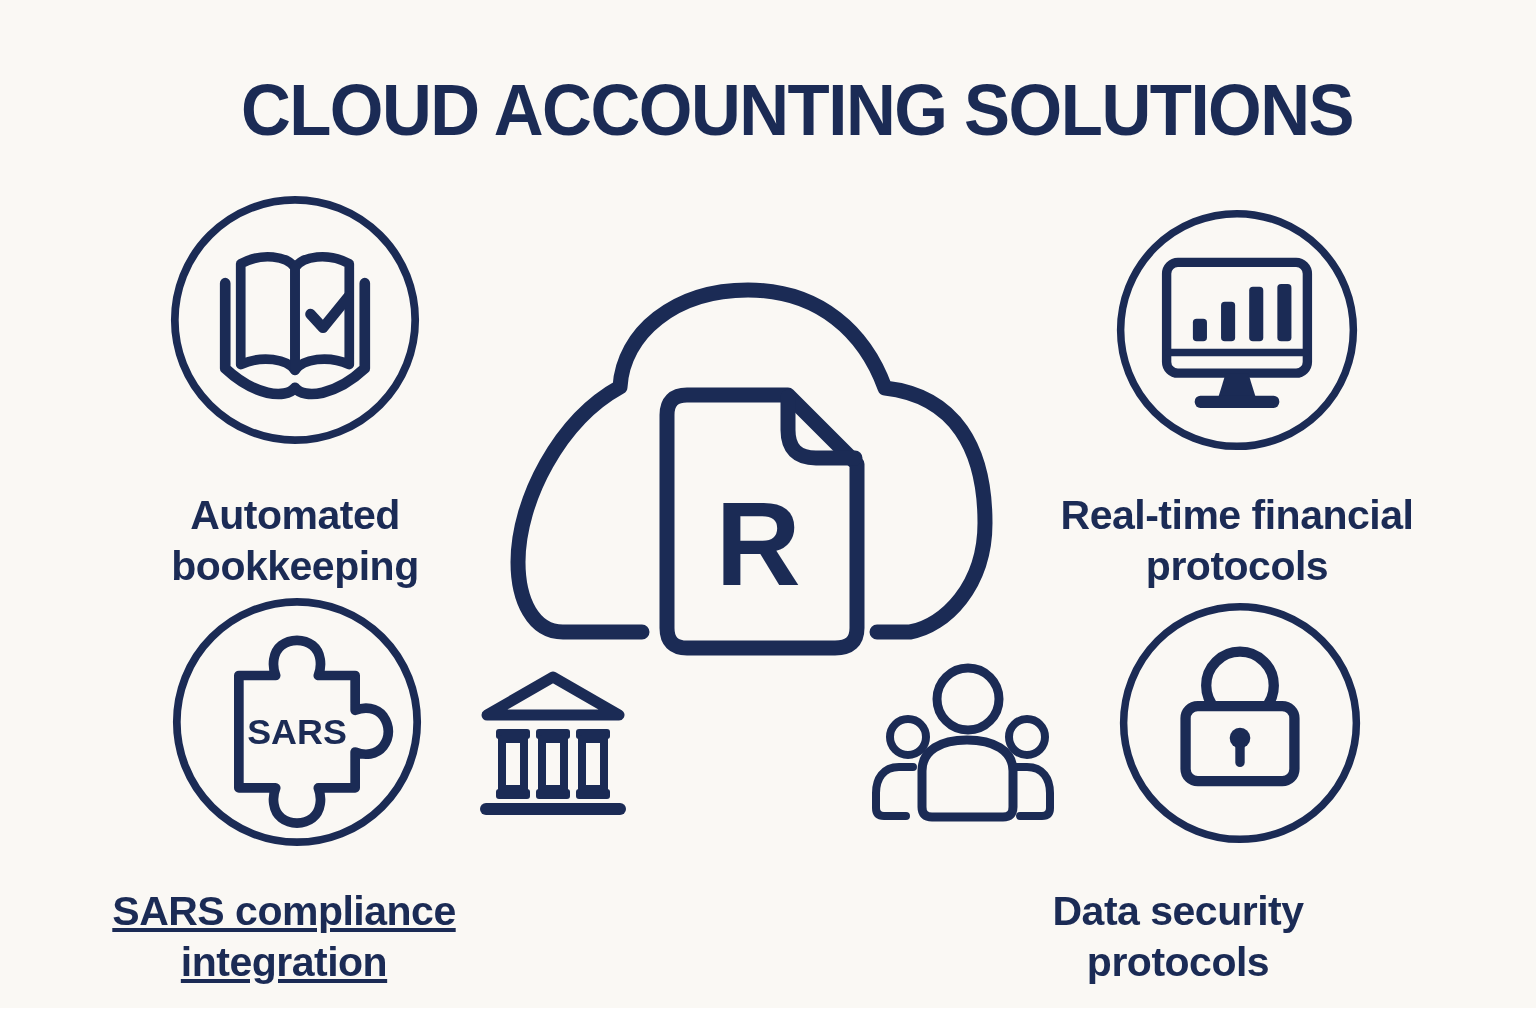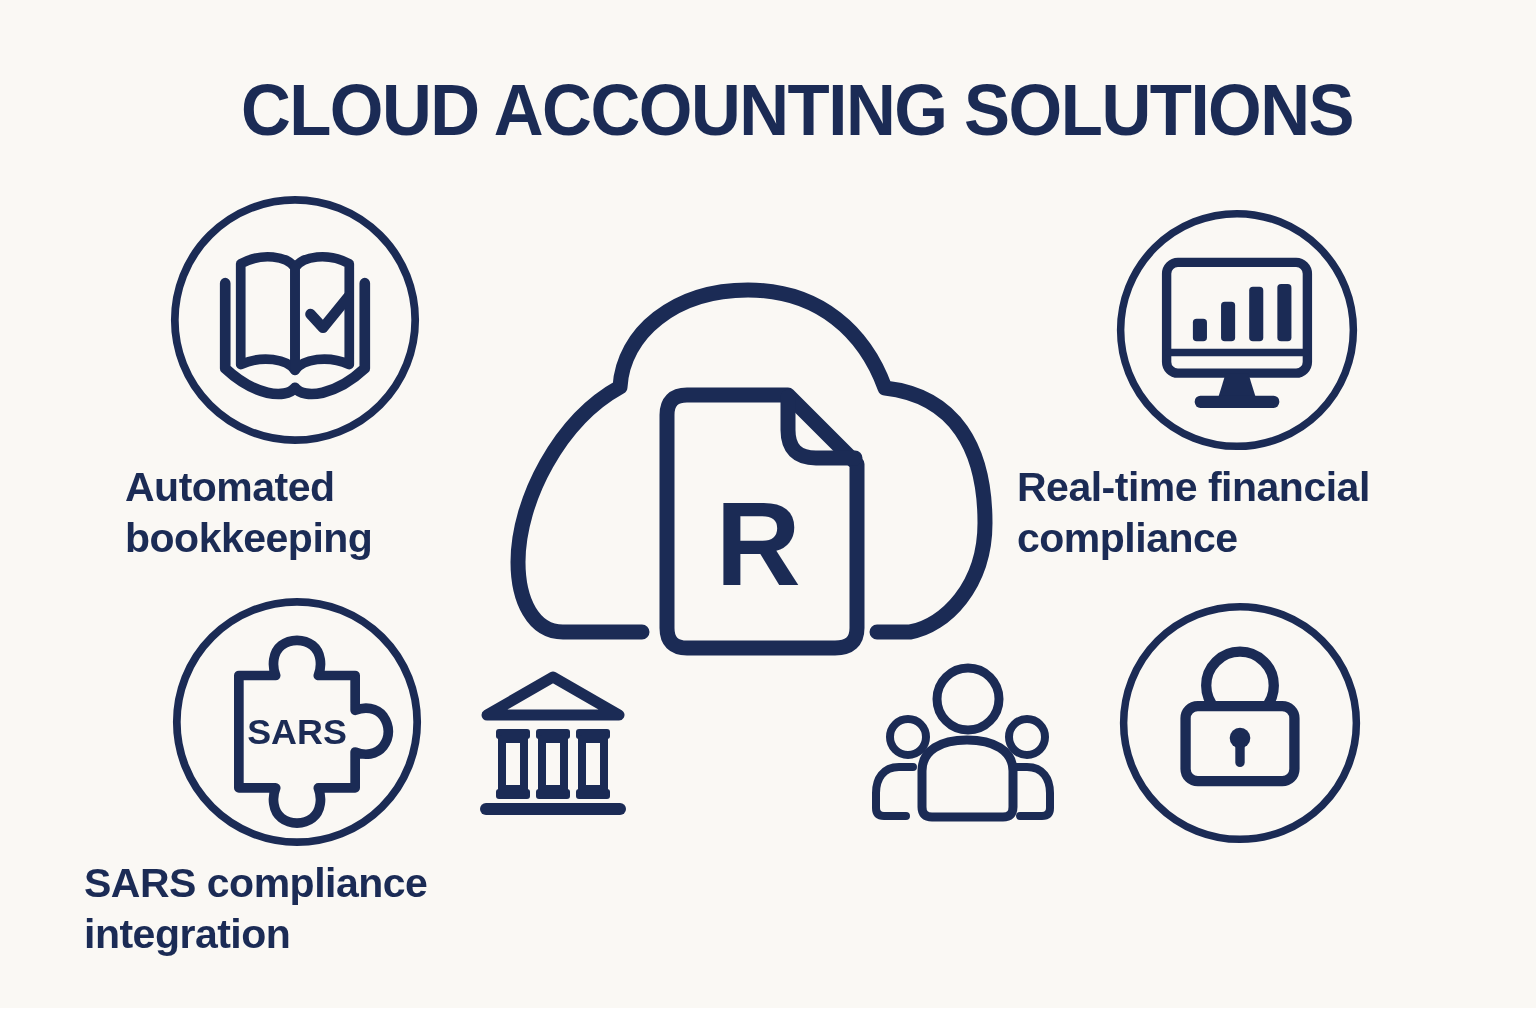--- a/index.html
+++ b/index.html
@@ -15,36 +15,38 @@
     position:absolute;left:29px;top:76px;width:1536px;
     text-align:center;
     font-size:69px;font-weight:700;letter-spacing:-1.5px;
     line-height:1;
     transform:scaleY(1.04);
   }
   .icon{position:absolute;}
   .icon svg{display:block;width:100%;height:100%;}
   .label{
     position:absolute;
+    text-align:center;
     font-size:41px;font-weight:700;
     line-height:51px;
     letter-spacing:-0.5px;
+    margin-top:28px;
   }
   
   #ic-book   {left:169px; top:194px; width:252px; height:252px;}
   #ic-cloud  {left:505px; top:278px; width:490px; height:380px;}
   #ic-monitor{left:1115px;top:208px; width:244px; height:244px;}
   #ic-puzzle {left:171px; top:596px; width:252px; height:252px;}
   #ic-bank   {left:473px; top:665px; width:160px; height:150px;}
   #ic-users  {left:868px; top:663px; width:190px; height:160px;}
   #ic-lock   {left:1118px;top:601px; width:244px; height:244px;}
   
   #lb-book   {left:125px; top:462px; width:340px;}
   #lb-monitor{left:1017px;top:462px; width:440px;}
-  #lb-puzzle {left:84px;  top:858px; width:400px;}
+  #lb-puzzle {left:84px;  top:858px; width:400px;text-decoration:underline;}
   #lb-bank   {left:433px; top:858px; width:320px;}
   #lb-users  {left:814px; top:858px; width:260px;}
   #lb-lock   {left:1018px;top:858px; width:320px;}
   svg .st{fill:none;stroke:currentColor;stroke-linecap:round;stroke-linejoin:round;}
   svg .fl{fill:currentColor;stroke:none;}
   svg .bgfill{fill:var(--bg,#faf8f4);}
   svg text{fill:currentColor;font-family:"Liberation Sans",sans-serif;font-weight:700;}
 </style>
 </head>
 <body>
@@ -81,21 +83,21 @@
       <rect class="st" stroke-width="10" x="55" y="58" width="150" height="118" rx="12"></rect>
       <path class="st" stroke-width="8" d="M57,154 H203"></path>
       <rect class="fl" x="83" y="118" width="15" height="24" rx="4"></rect>
       <rect class="fl" x="113" y="100" width="15" height="42" rx="4"></rect>
       <rect class="fl" x="143" y="84" width="15" height="58" rx="4"></rect>
       <rect class="fl" x="173" y="81" width="15" height="61" rx="4"></rect>
       <path class="fl" d="M118,176 L110,202 H150 L142,176 Z"></path>
       <rect class="fl" x="85" y="200" width="90" height="13" rx="6"></rect>
     </svg>
   </div>
-  <div class="label" id="lb-monitor">Real-time financial compliance</div>
+  <div class="label" id="lb-monitor">Real-time financial protocols</div>
 
   <div class="icon" id="ic-puzzle">
     <svg viewBox="0 0 260 260">
       <circle class="st" stroke-width="8" cx="130" cy="130" r="124"></circle>
       <path class="st" stroke-width="10" d="M70,82 H108 C104,72 105,58 114,51 C123,44 137,44 146,51 C155,58 156,72 152,82 H190
            V118 C200,114 212,115 219,124 C226,134 226,146 219,155 C212,164 200,165 190,161
            V198 H152 C156,208 155,222 146,229 C137,236 123,236 114,229 C105,222 104,208 108,198 H70 Z"></path>
       <text x="130" y="153" text-anchor="middle" font-size="37">SARS</text>
     </svg>
   </div>
@@ -130,14 +132,15 @@
 
   <div class="icon" id="ic-lock">
     <svg viewBox="0 0 260 260">
       <circle class="st" stroke-width="8" cx="130" cy="130" r="124"></circle>
       <circle class="st" stroke-width="11" cx="130" cy="90" r="36"></circle>
       <rect class="st bgfill" stroke-width="11" x="72" y="112" width="116" height="80" rx="13"></rect>
       <circle class="fl" cx="130" cy="146" r="11"></circle>
       <path class="st" stroke-width="10" d="M130,150 V172"></path>
     </svg>
   </div>
+  <div class="label" id="lb-lock">Data security protocols</div>
 
 </div>
 
 </body></html>

